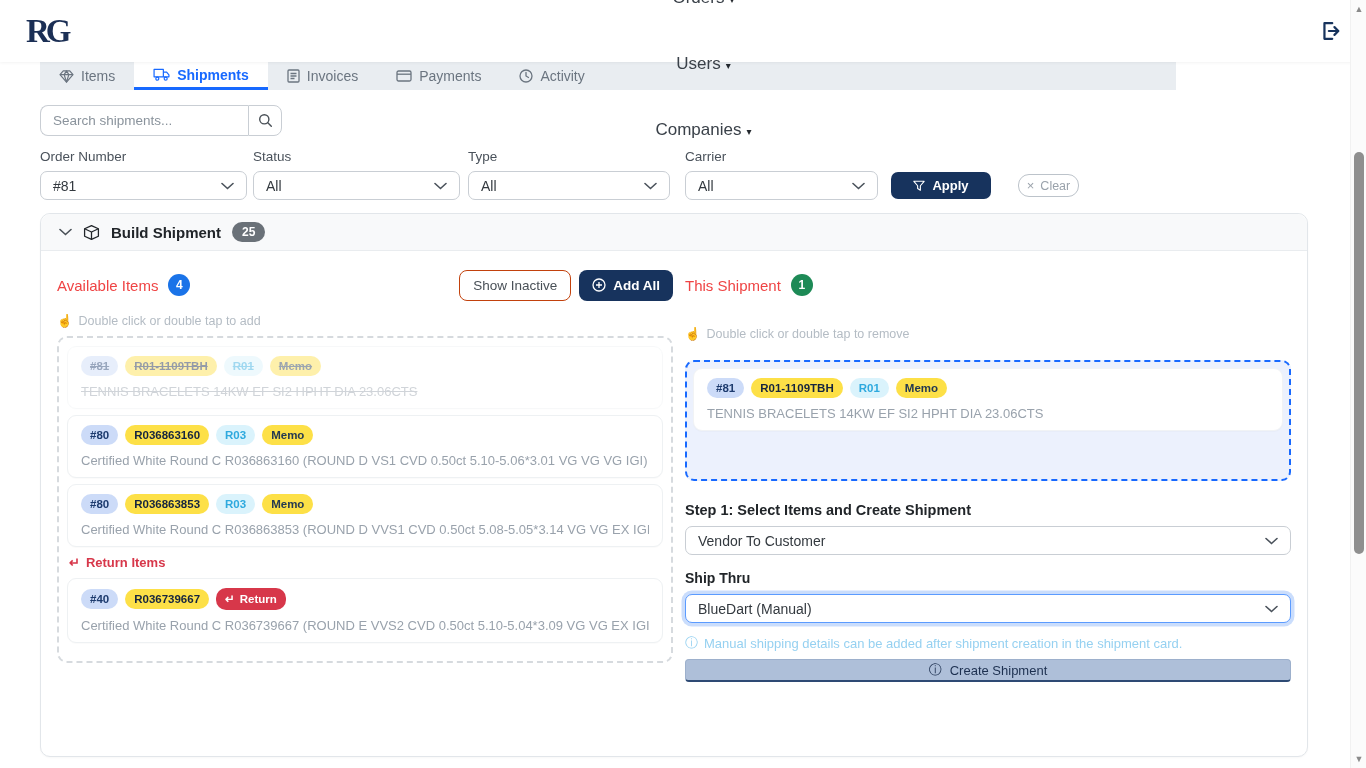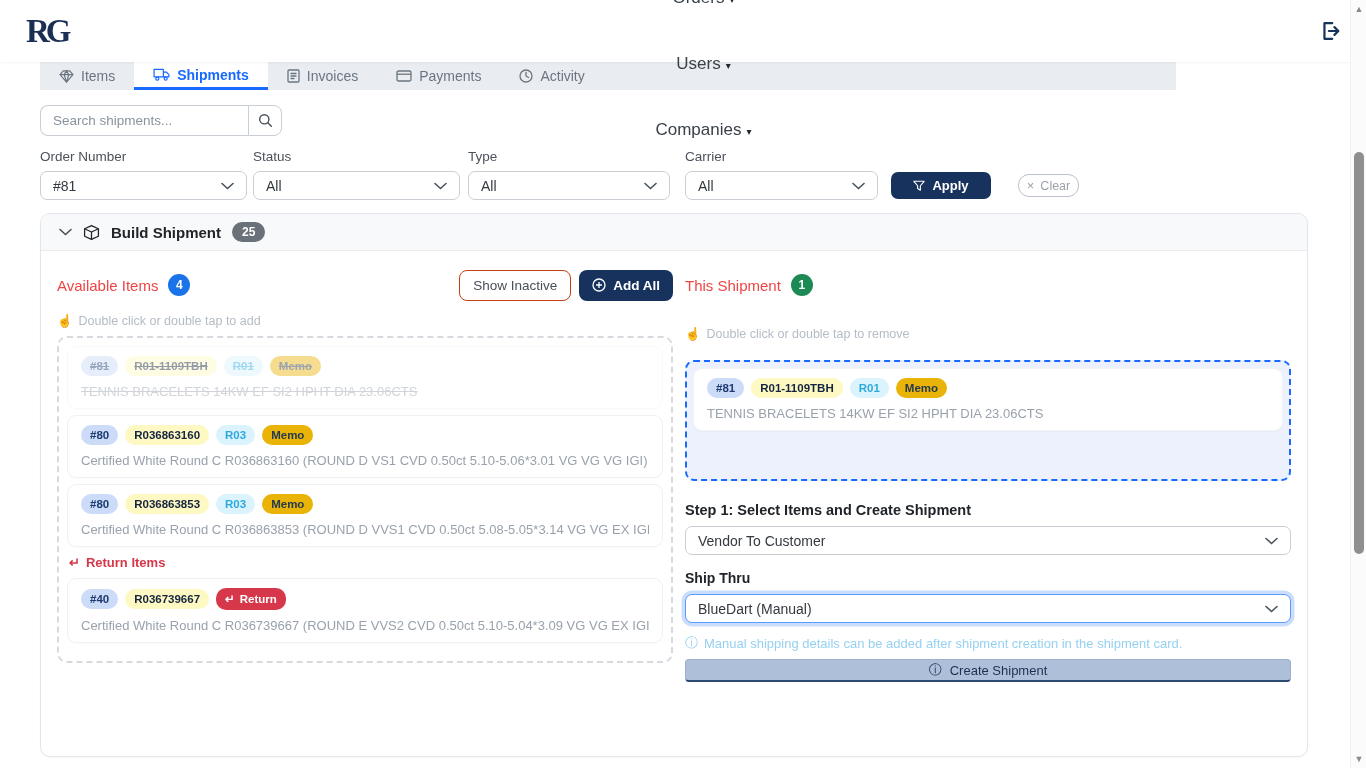--- a/index.html
+++ b/index.html
@@ -100,23 +100,23 @@
                padding:8px; height:327px; }
   .item-card { background:#fff; border:1px solid #eef1f3; border-radius:9px;
                padding:9px 13px; margin-bottom:6px; cursor:pointer;
                box-shadow:0 1px 1px rgba(0,0,0,.02); }
   .item-card.inactive { opacity:.45; }
   .item-card.inactive .badge, .item-card.inactive .item-desc { text-decoration:line-through; }
   .badge-row { display:flex; align-items:center; gap:7px; }
   .badge { font-size:11.5px; font-weight:700; padding:4px 9px; border-radius:10px;
            white-space:nowrap; display:flex; align-items:center; gap:5px; }
   .b-order { background:#ccdbf8; color:#1d3b6e; }
-  .b-sku   { background:#fef9c3; color:#15243f; }
+  .b-sku   { background:#fde047; color:#15243f; }
   .b-tag   { background:#daf3fc; color:#2ea9de; }
-  .b-memo  { background:#eab308; color:#253951; }
+  .b-memo  { background:#fde047; color:#253951; }
   .b-return{ background:#d7374a; color:#fff; }
   .item-desc { margin-top:8px; font-size:13px; color:#99a2ac; white-space:nowrap;
                overflow:hidden; }
   .return-label { color:#d7374a; font-weight:700; font-size:13px;
                   margin:8px 0 8px 2px; display:flex; align-items:center; gap:6px; }
 
   .ship-zone { margin-top:19px; border:2px dashed #1769ff; background:#ecf1fd;
                border-radius:9px; padding:6px; height:121px; }
   .ship-zone .item-card { margin-bottom:0; border:1px solid #f1f3f5; }
 

